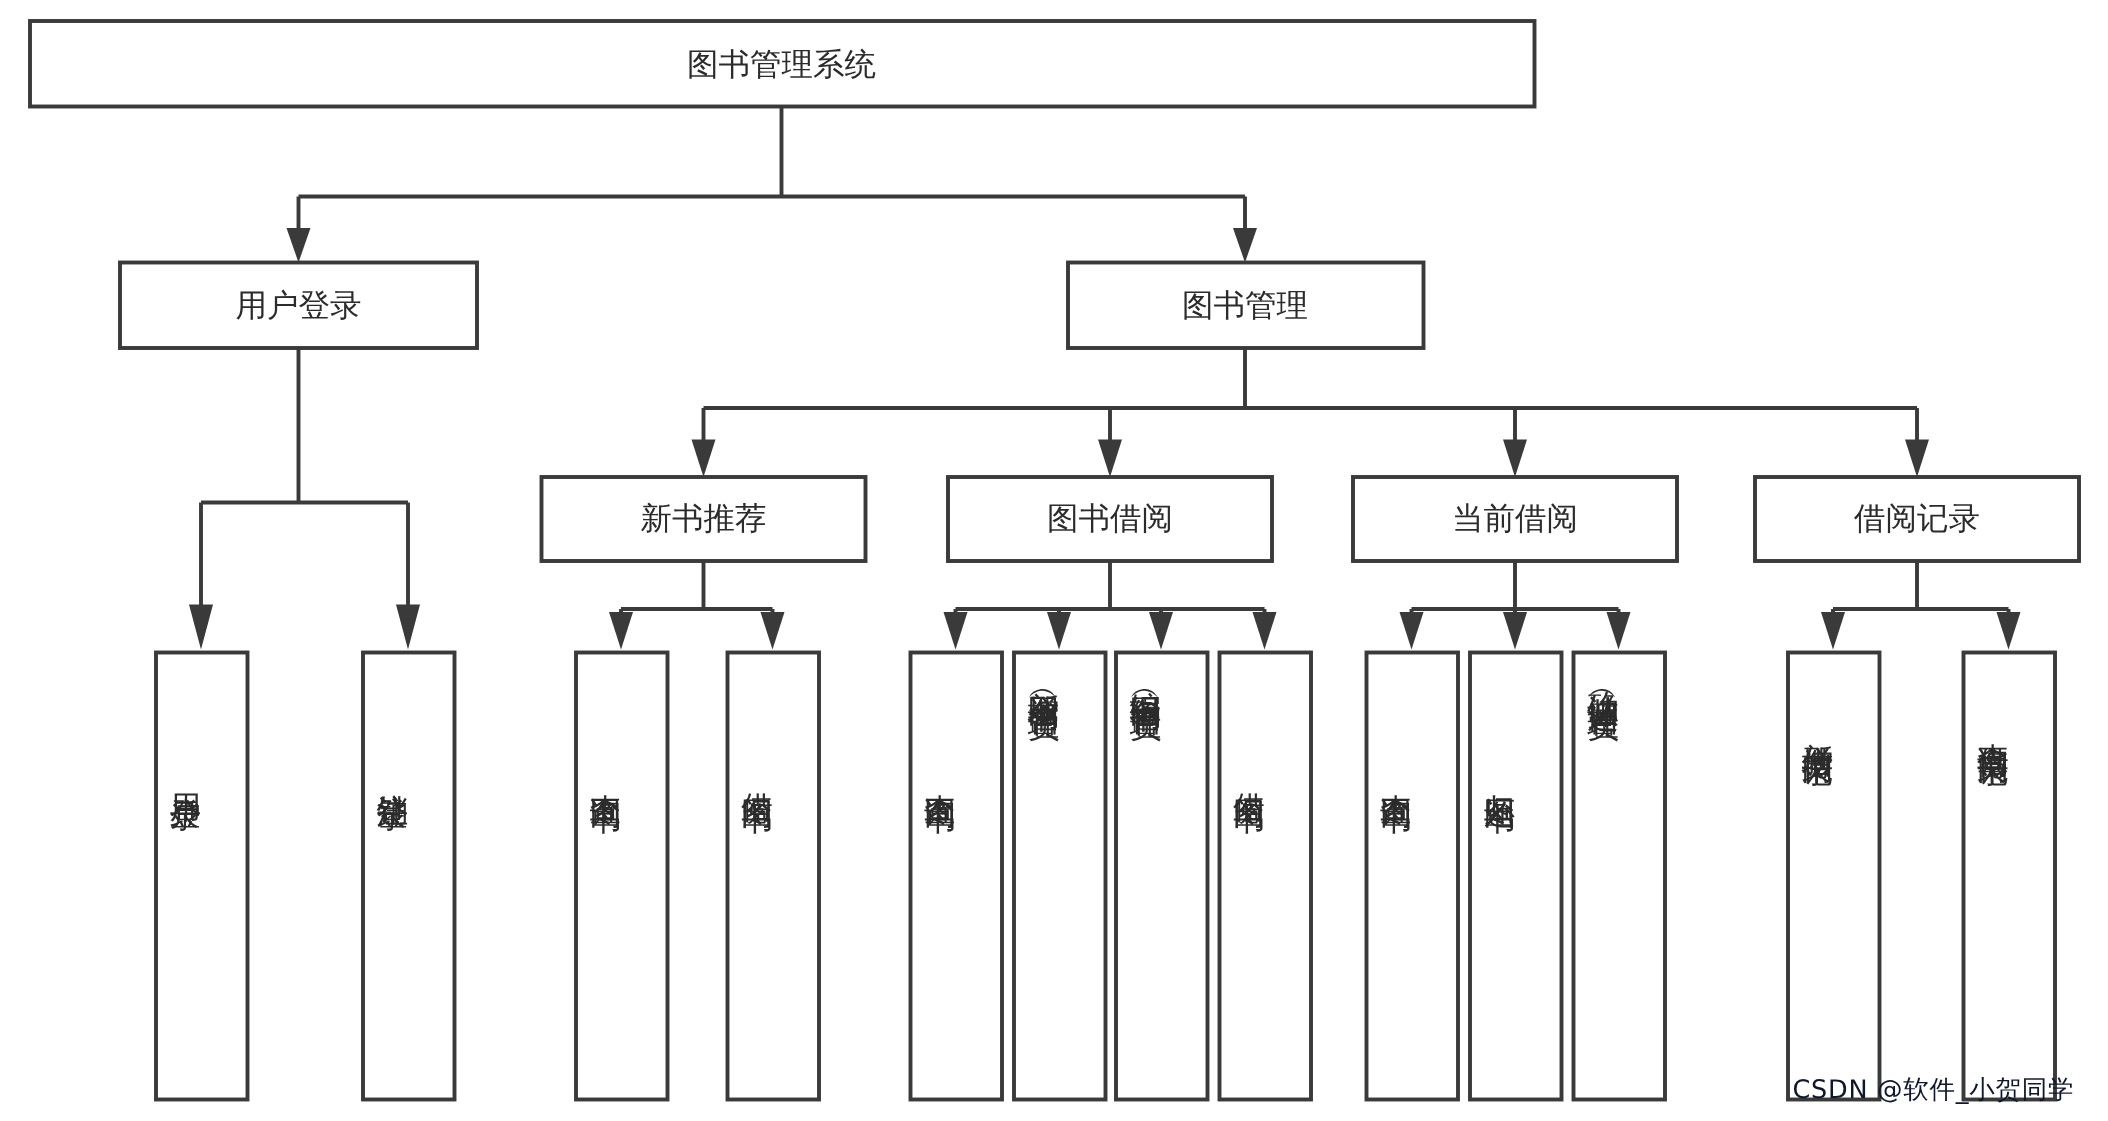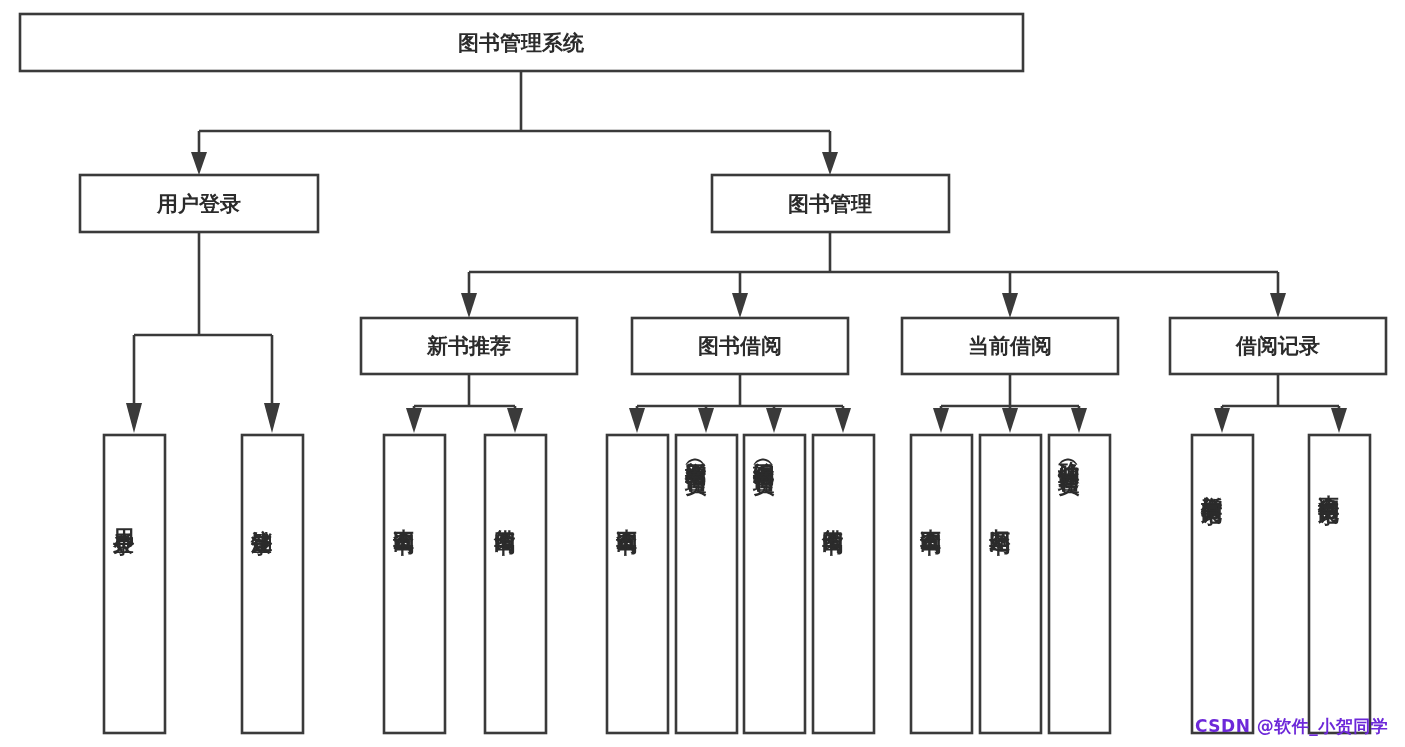--- a/index.html
+++ b/index.html
@@ -11,21 +11,20 @@
     width: 1405px;
     height: 747px;
     font-family: "DejaVu Sans", "Liberation Sans", sans-serif;
     overflow: hidden;
   }
   #diagram-root {
     position: relative;
     width: 1405px;
     height: 727px;
     background: #ffffff;
-    font-weight: bold;
   }
   svg.flow {
     position: absolute;
     left: 0;
     top: 0;
     width: 1405px;
     height: 747px;
   }
   .node-box {
     fill: #ffffff;
@@ -62,21 +61,21 @@
     color: #2b2b2b;
     letter-spacing: 2px;
     text-align: left;
     white-space: nowrap;
     pointer-events: none;
   }
   .watermark {
     position: absolute;
     font-family: "DejaVu Sans", "Liberation Sans", sans-serif;
     font-size: 17px;
-    color: #6d28d9;
+    color: #0f172a;
     white-space: nowrap;
     letter-spacing: 0.5px;
   }
 </style>
 </head>
 <body>
 
 <div id="diagram-root">
 
   <svg class="flow" viewBox="0 0 1405 747" xmlns="http://www.w3.org/2000/svg">

